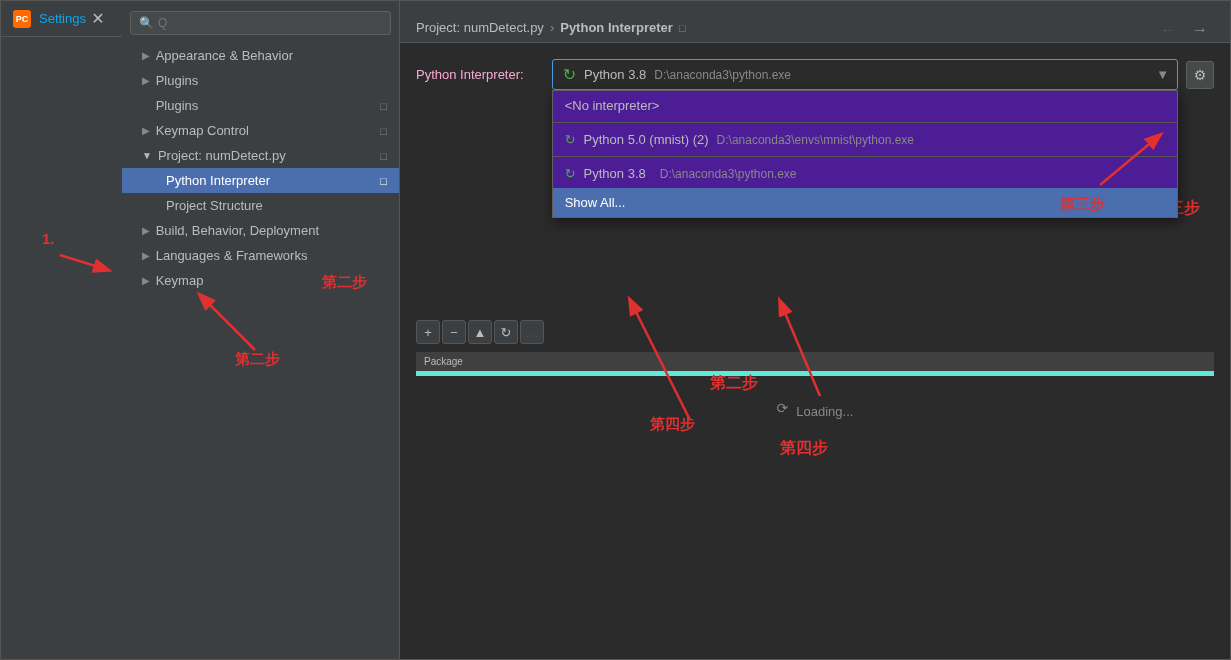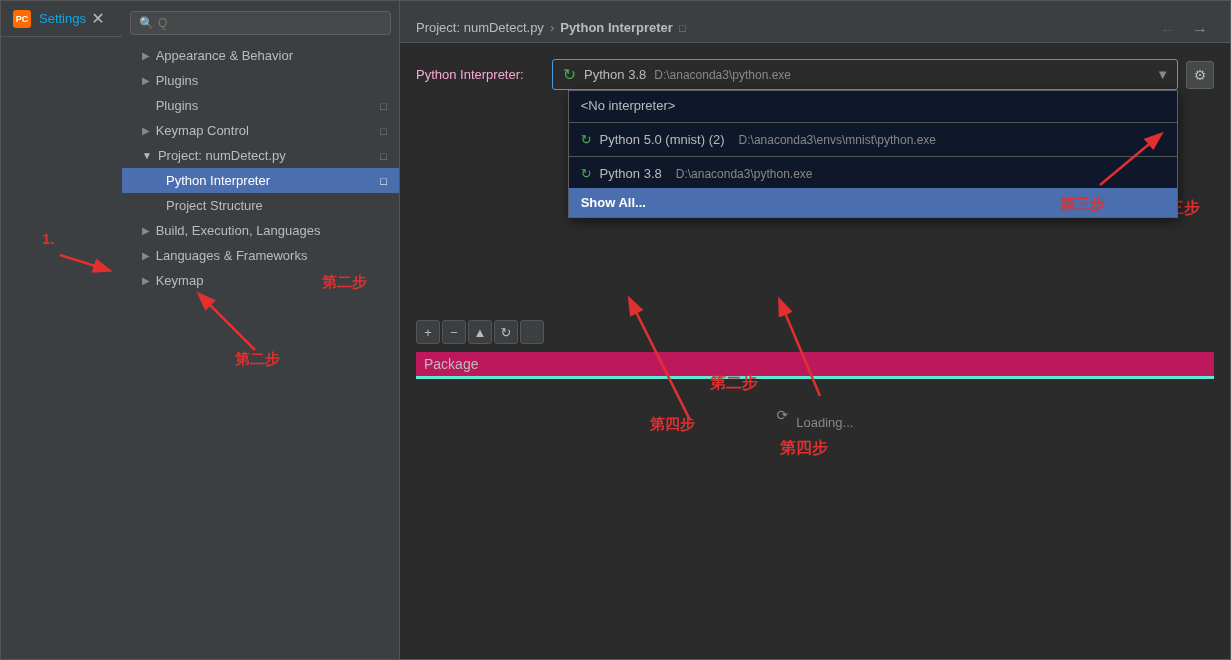--- a/index.html
+++ b/index.html
@@ -236,40 +236,39 @@
       align-items: center;
       justify-content: center;
       cursor: pointer;
       color: #bbb;
       font-size: 14px;
     }
     
     .dropdown-popup {
       position: absolute;
       top: 100%;
-      left: 16px;
+      left: 0;
       right: 0;
-      background: #0f172a;
+      background: #4c1d95;
       border: 1px solid #5e6060;
       z-index: 100;
       box-shadow: 2px 4px 12px rgba(0,0,0,0.5);
     }
     .dropdown-option {
       padding: 7px 12px;
       color: #bbb;
       cursor: pointer;
       display: flex;
       align-items: center;
       gap: 8px;
       font-size: 13px;
     }
     .dropdown-option.selected {
       background: #4b6eaf;
       color: white;
-      font-weight: bold;
     }
     .dropdown-option .spin-icon {
       color: #4eaa4e;
     }
     .dropdown-option .path-text {
       color: #888;
       font-size: 12px;
     }
     .dropdown-divider {
       height: 1px;
@@ -301,25 +300,25 @@
     
     .package-table {
       width: 100%;
       border-collapse: collapse;
       color: #bbb;
       font-size: 13px;
     }
     .package-table th {
       text-align: left;
       padding: 4px 8px;
-      border-bottom: 3px solid #5eead4;
+      border-bottom: 5px solid #5eead4;
       color: #bbb;
       font-weight: normal;
-      background: #be185d;
-      font-size: 14px;
+      background: #404040;
+      font-size: 10px;
     }
     .loading-text {
       color: #888;
       font-size: 13px;
       text-align: center;
       margin-top: 40px;
     }
 
     .arrow-canvas {
       position: absolute;
@@ -391,21 +390,21 @@
           <span>Python Interpreter</span>
           <span class="icon-badge" style="color:white;">□</span>
         </div>
 
         <div class="sidebar-child">
           <span>Project Structure</span>
         </div>
 
         <div class="sidebar-item">
           <span class="arrow">▶</span>
-          <span>Build, Execution, Languages</span>
+          <span>Build, Behavior, Deployment</span>
         </div>
 
         <div class="sidebar-item">
           <span class="arrow">▶</span>
           <span>Languages &amp; Frameworks</span>
         </div>
 
         <div class="sidebar-item">
           <span class="arrow">▶</span>
           <span>Keymap</span>
@@ -447,21 +446,21 @@
               <div class="dropdown-popup">
 
                 <div class="dropdown-option">
                   <span>&lt;No interpreter&gt;</span>
                 </div>
                 <div class="dropdown-divider"></div>
 
                 <div class="dropdown-option">
                   <span class="spin-icon" style="color:#4eaa4e;">↻</span>
                   <span>Python 5.0 (mnist) (2)</span>
-                  <span class="path-text" style="margin-left:6px;color:#888;font-size:12px;">D:\anaconda3\envs\mnist\python.exe</span>
+                  <span class="path-text" style="margin-left:0;color:#888;font-size:12px;">D:\anaconda3\envs\mnist\python.exe</span>
                 </div>
                 <div class="dropdown-divider"></div>
 
                 <div class="dropdown-option">
                   <span class="spin-icon" style="color:#4eaa4e;">↻</span>
                   <span>Python 3.8</span>
                   <span class="path-text" style="margin-left:6px;color:#888;font-size:12px;">D:\anaconda3\python.exe</span>
                 </div>
 
                 <div class="dropdown-option selected">
@@ -485,21 +484,21 @@
           <table class="package-table">
             <thead>
               <tr>
                 <th>Package</th>
               </tr>
             </thead>
           </table>
 
           <div style="display:flex;align-items:center;justify-content:center;padding-top:20px;position:relative;">
             <span style="color:#888;font-size:14px;margin-right:8px;">⟳</span>
-            <span class="loading-text" style="margin-top:16px;">Loading...</span>
+            <span class="loading-text" style="margin-top:8px;">Loading...</span>
           </div>
 
           <div style="position:absolute;left:380px;top:395px;color:#e03030;font-size:16px;font-weight:bold;pointer-events:none;z-index:50;">第四步</div>
 
           <div style="position:absolute;right:30px;top:155px;color:#e03030;font-size:16px;font-weight:bold;pointer-events:none;z-index:50;">第三步</div>
 
           <div style="position:absolute;left:310px;top:330px;color:#e03030;font-size:16px;font-weight:bold;pointer-events:none;z-index:50;">第二步</div>
         </div>
 
         <svg class="arrow-canvas" xmlns="http://www.w3.org/2000/svg">

